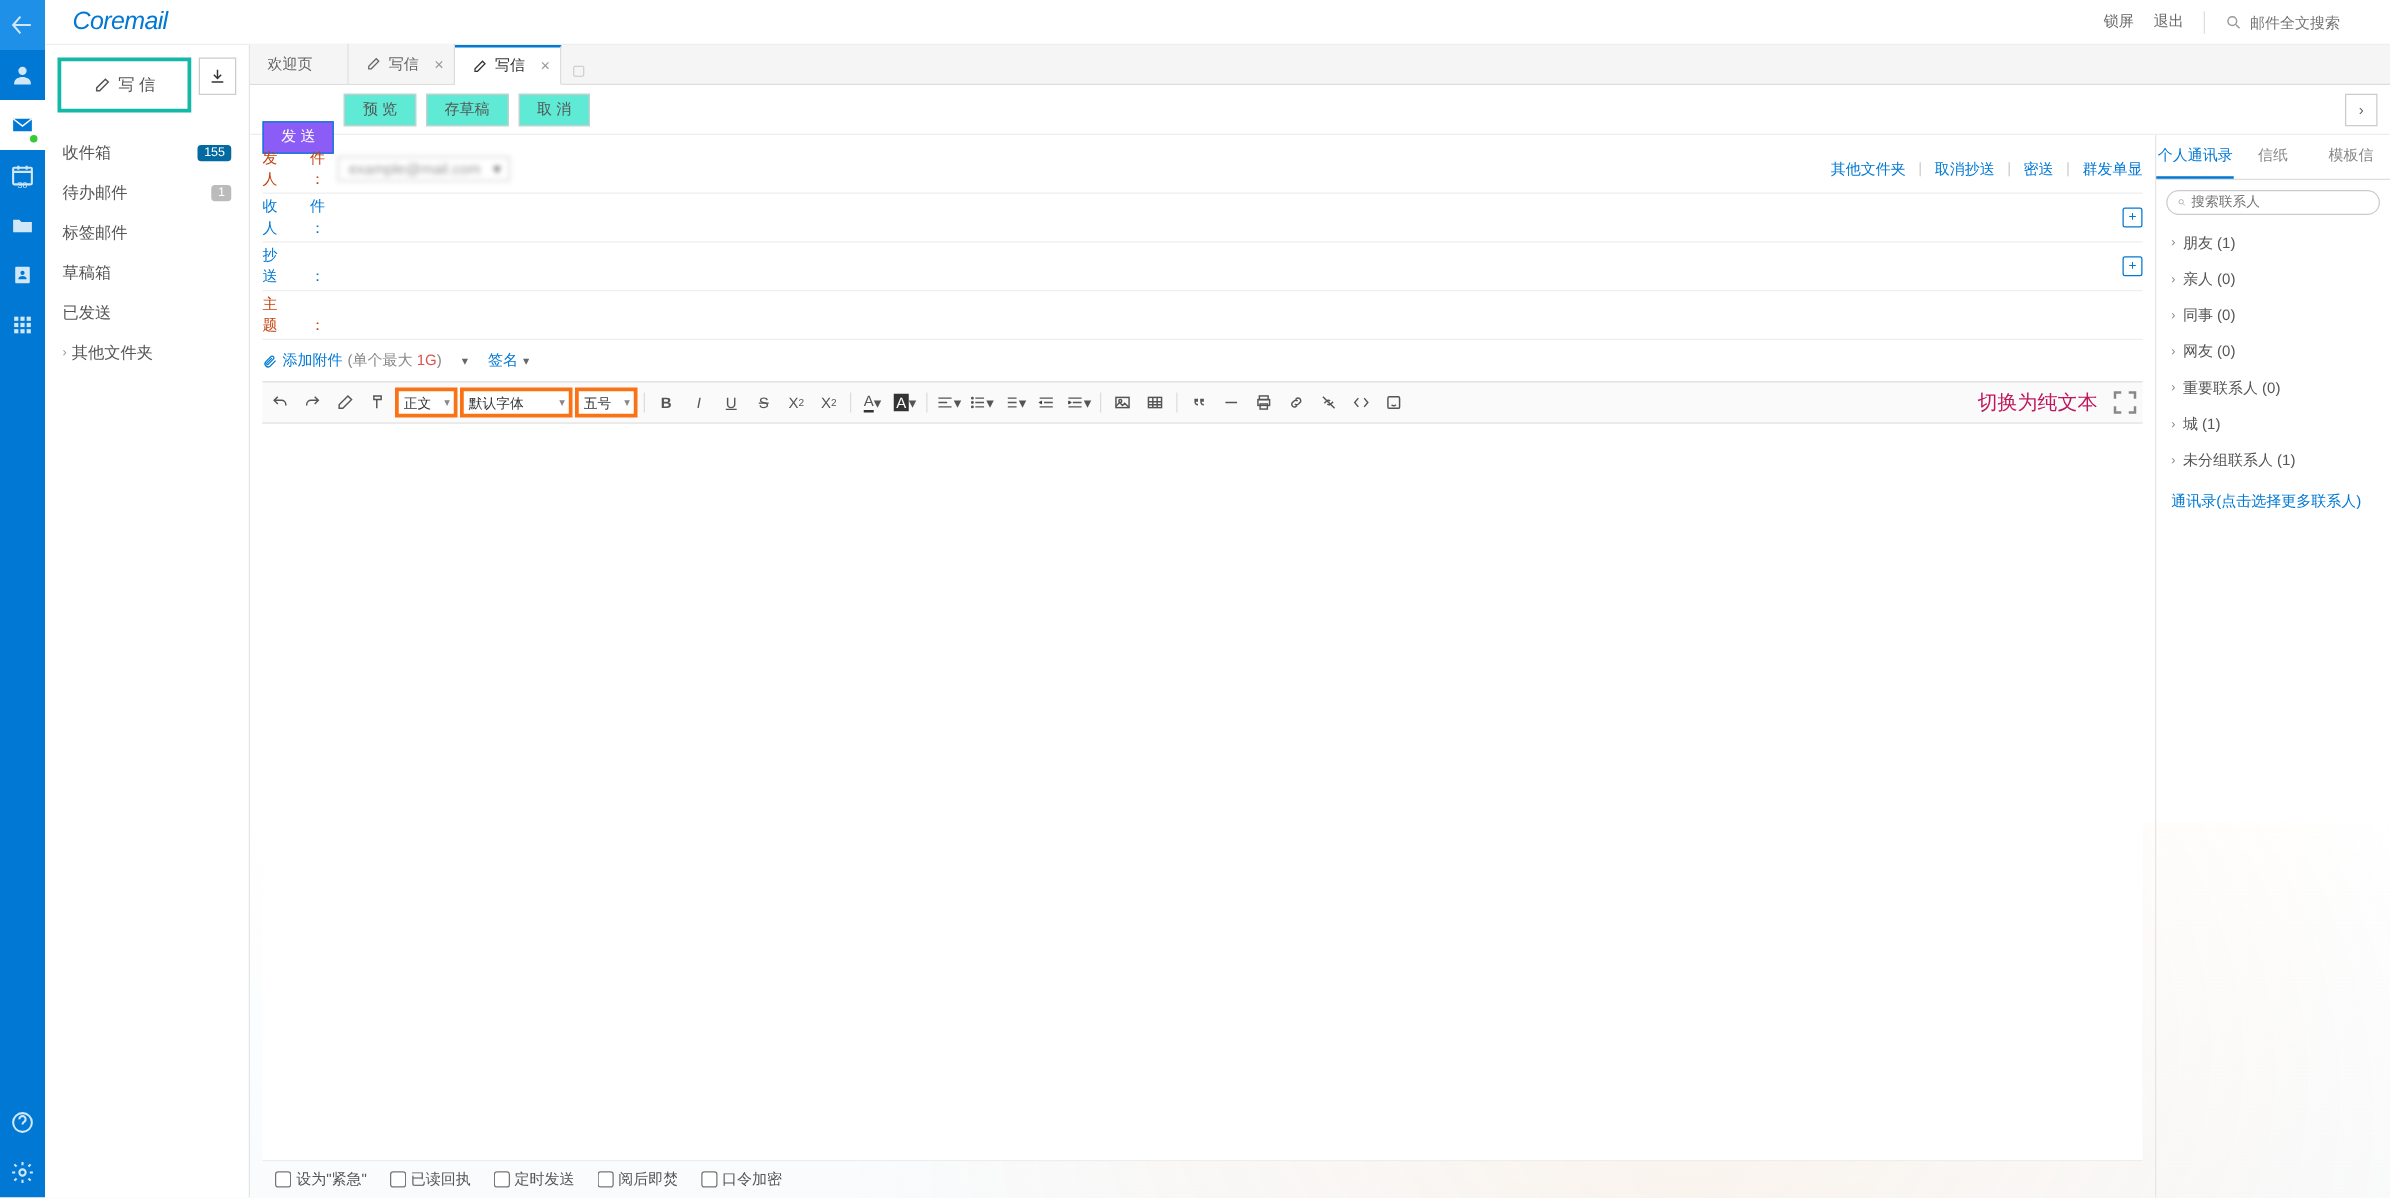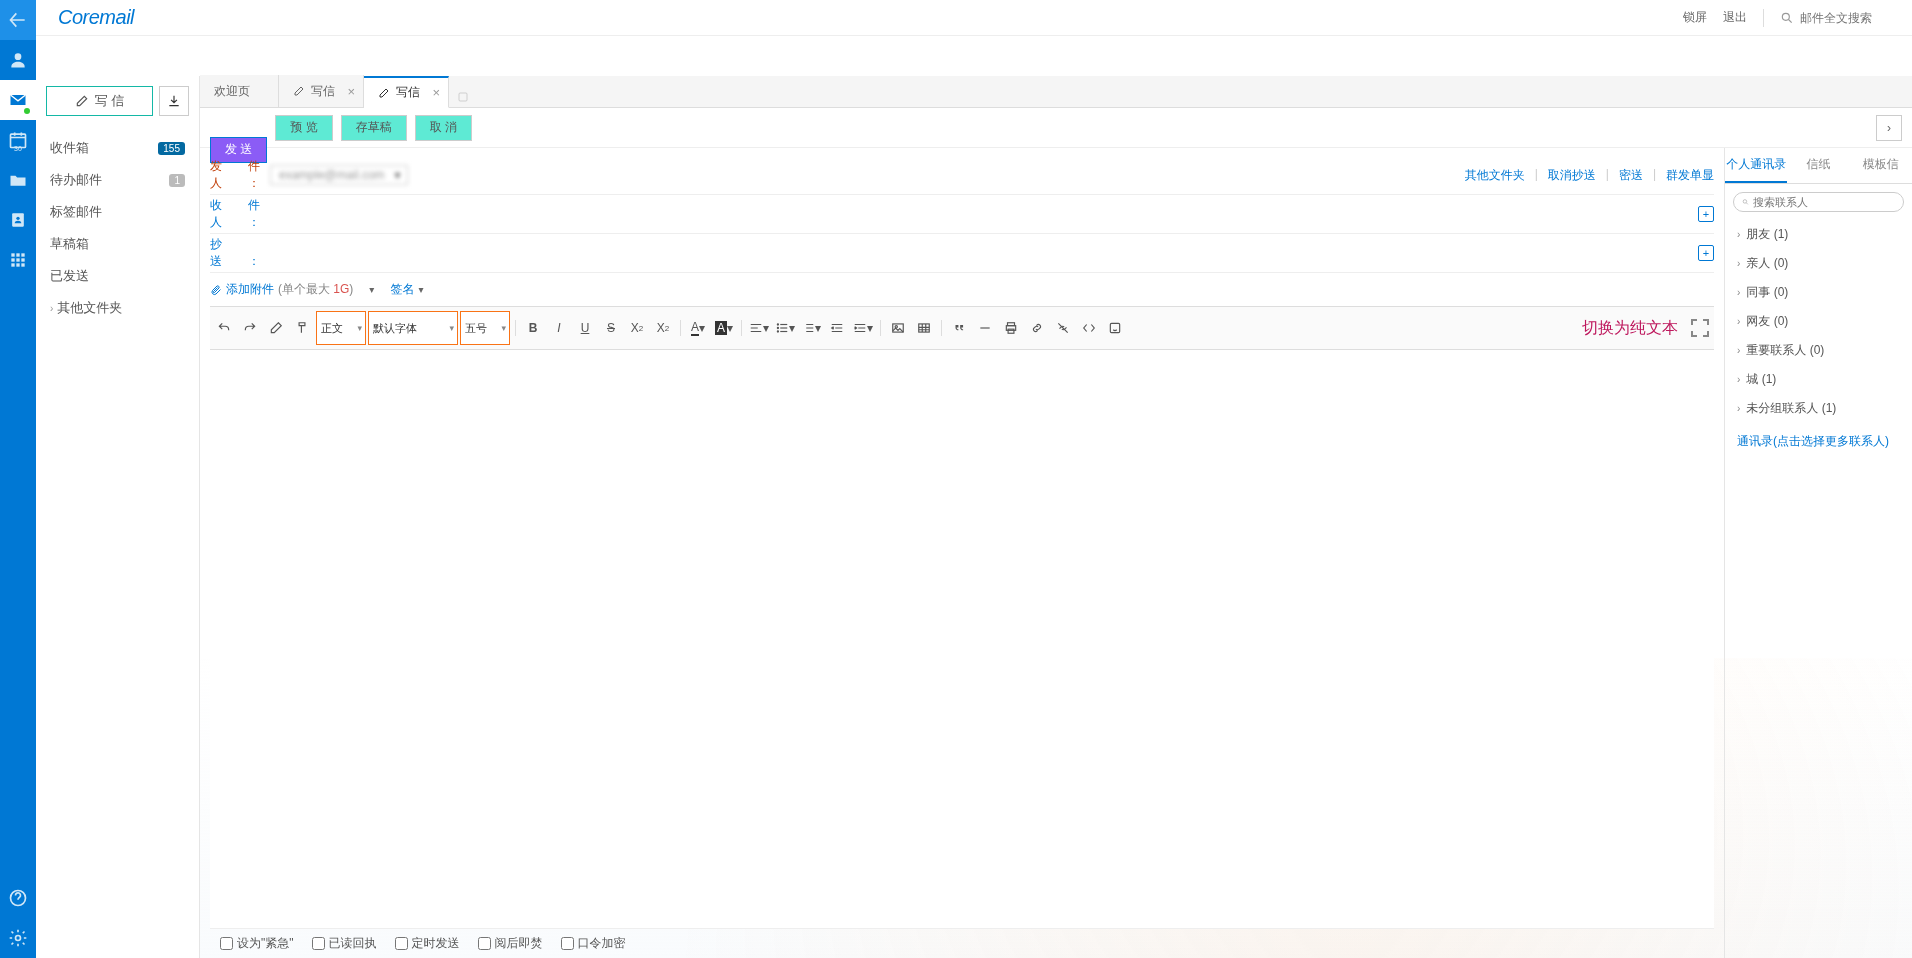--- a/index.html
+++ b/index.html
@@ -8,37 +8,37 @@
 
 
 .icon-rail { width: 36px; background: #0078d4; display: flex; flex-direction: column; align-items: center; padding-top: 0; }
 .icon-rail .rail-item { width: 36px; height: 40px; display: flex; align-items: center; justify-content: center; cursor: pointer; color: #d0e7f7; position: relative; }
 .icon-rail .rail-item.active { background: #fff; color: #0078d4; }
 .icon-rail .rail-item svg { width: 20px; height: 20px; }
 .icon-rail .spacer { flex: 1; }
 .rail-back { background: #1e90e8; }
 
 
-.main-col { flex: 1; display: flex; flex-direction: column; min-width: 0; gap: 40px; }
+.main-col { flex: 1; display: flex; flex-direction: column; min-width: 0; }
 .topbar { height: 36px; display: flex; align-items: center; padding: 0 12px; border-bottom: 1px solid #eee; }
 .logo { color: #0078d4; font-size: 20px; font-weight: 500; font-style: italic; letter-spacing: -0.5px; padding-left: 10px; }
 .topbar-right { margin-left: auto; display: flex; align-items: center; gap: 16px; color: #666; }
 .topbar-right .divider { width: 1px; height: 18px; background: #ddd; }
 .search-box { display: flex; align-items: center; gap: 6px; color: #999; }
 .search-box input { border: none; outline: none; font-size: 12px; width: 100px; }
 .search-box svg { width: 14px; height: 14px; }
 .top-link { cursor: pointer; }
 
 
 .body-row { flex: 1; display: flex; min-height: 0; }
 
 
 .folder-sidebar { width: 164px; border-right: 1px solid #e5e5e5; padding: 10px 0; background: #fff; }
 .compose-row { display: flex; gap: 6px; padding: 0 10px 10px; }
-.compose-btn { flex: 1; height: 30px; border: 1px solid #14b8a6; background: #fff; display: flex; align-items: center; justify-content: center; gap: 6px; cursor: pointer; font-size: 13px; color: #555; }
+.compose-btn { flex: 1; height: 44px; border: 3px solid #14b8a6; background: #fff; display: flex; align-items: center; justify-content: center; gap: 6px; cursor: pointer; font-size: 13px; color: #555; }
 .compose-btn svg { width: 14px; height: 14px; }
 .receive-btn { width: 30px; height: 30px; border: 1px solid #ccc; background: #fff; display: flex; align-items: center; justify-content: center; cursor: pointer; }
 .receive-btn svg { width: 14px; height: 14px; }
 .folder-list { padding: 6px 0; }
 .folder-item { display: flex; align-items: center; padding: 7px 14px; cursor: pointer; color: #555; font-size: 13px; }
 .folder-item .count-badge { margin-left: auto; background: #0369a1; color: #fff; font-size: 10px; padding: 1px 5px; border-radius: 3px; }
 .folder-item .count-badge.gray { background: #bbb; }
 .folder-item .chev { margin-right: 4px; color: #999; font-size: 10px; }
 
 
@@ -77,21 +77,21 @@
 .attach-link { color: #0078d4; cursor: pointer; display: flex; align-items: center; gap: 4px; }
 .attach-link .sz { color: #888; }
 .attach-link .sz b { color: #d9534f; font-weight: normal; }
 .dd-caret { color: #666; font-size: 10px; cursor: pointer; }
 
 
 .editor-toolbar { display: flex; align-items: center; gap: 2px; padding: 4px 2px; border-top: 1px solid #ddd; border-bottom: 1px solid #ddd; flex-wrap: nowrap; background: #fafafa; }
 .tb-btn { width: 24px; height: 24px; display: flex; align-items: center; justify-content: center; cursor: pointer; color: #555; border-radius: 2px; }
 .tb-btn svg { width: 14px; height: 14px; }
 .tb-sep { width: 1px; height: 16px; background: #ddd; margin: 0 3px; }
-.tb-select { height: 34px; border: 1px solid #f97316; font-size: 11px; padding: 0 14px 0 4px; background: #fff; position: relative; cursor: pointer; min-width: 50px; display: flex; align-items: center; }
+.tb-select { height: 24px; border: 3px solid #f97316; font-size: 11px; padding: 0 14px 0 4px; background: #fff; position: relative; cursor: pointer; min-width: 50px; display: flex; align-items: center; }
 .tb-select::after { content: "▾"; position: absolute; right: 3px; color: #888; font-size: 9px; }
 .tb-link { margin-left: auto; color: #be185d; font-size: 16px; cursor: pointer; padding: 0 8px; }
 .tb-expand { width: 24px; height: 24px; display: flex; align-items: center; justify-content: center; cursor: pointer; color: #888; }
 
 .editor-body { flex: 1; background: #fff; }
 
 
 .bottom-opts { height: 30px; border-top: 1px solid #eee; display: flex; align-items: center; gap: 18px; padding: 0 10px; font-size: 12px; color: #555; }
 .bottom-opts label { display: flex; align-items: center; gap: 4px; cursor: pointer; }
 
@@ -304,20 +304,26 @@
             </div>
 
             <div class="field-row">
               <div class="field-label link">抄　送：</div>
               <div class="field-body">
                   <input class="field-input" style="">
                   <div class="field-add">+</div>
                 </div>
             </div>
 
+            <div class="field-row">
+              <div class="field-label">主　题：</div>
+              <div class="field-body">
+                  <input class="field-input" style="">
+                </div>
+            </div>
 
             <div class="attach-row">
               <span class="attach-link">
                 <svg width="12" height="12" viewBox="0 0 24 24" fill="none" stroke="#0078d4" stroke-width="2">
                     <path d="M21 11l-9 9a5 5 0 01-7-7l9-9a3 3 0 014 4l-9 9a1 1 0 01-2-2l8-8"></path>
                   </svg>
                 <span>添加附件</span>
                 <span class="sz"><span>(单个最大 </span><b>1G</b><span>)</span></span>
               </span>
               <span class="dd-caret">▾</span>

